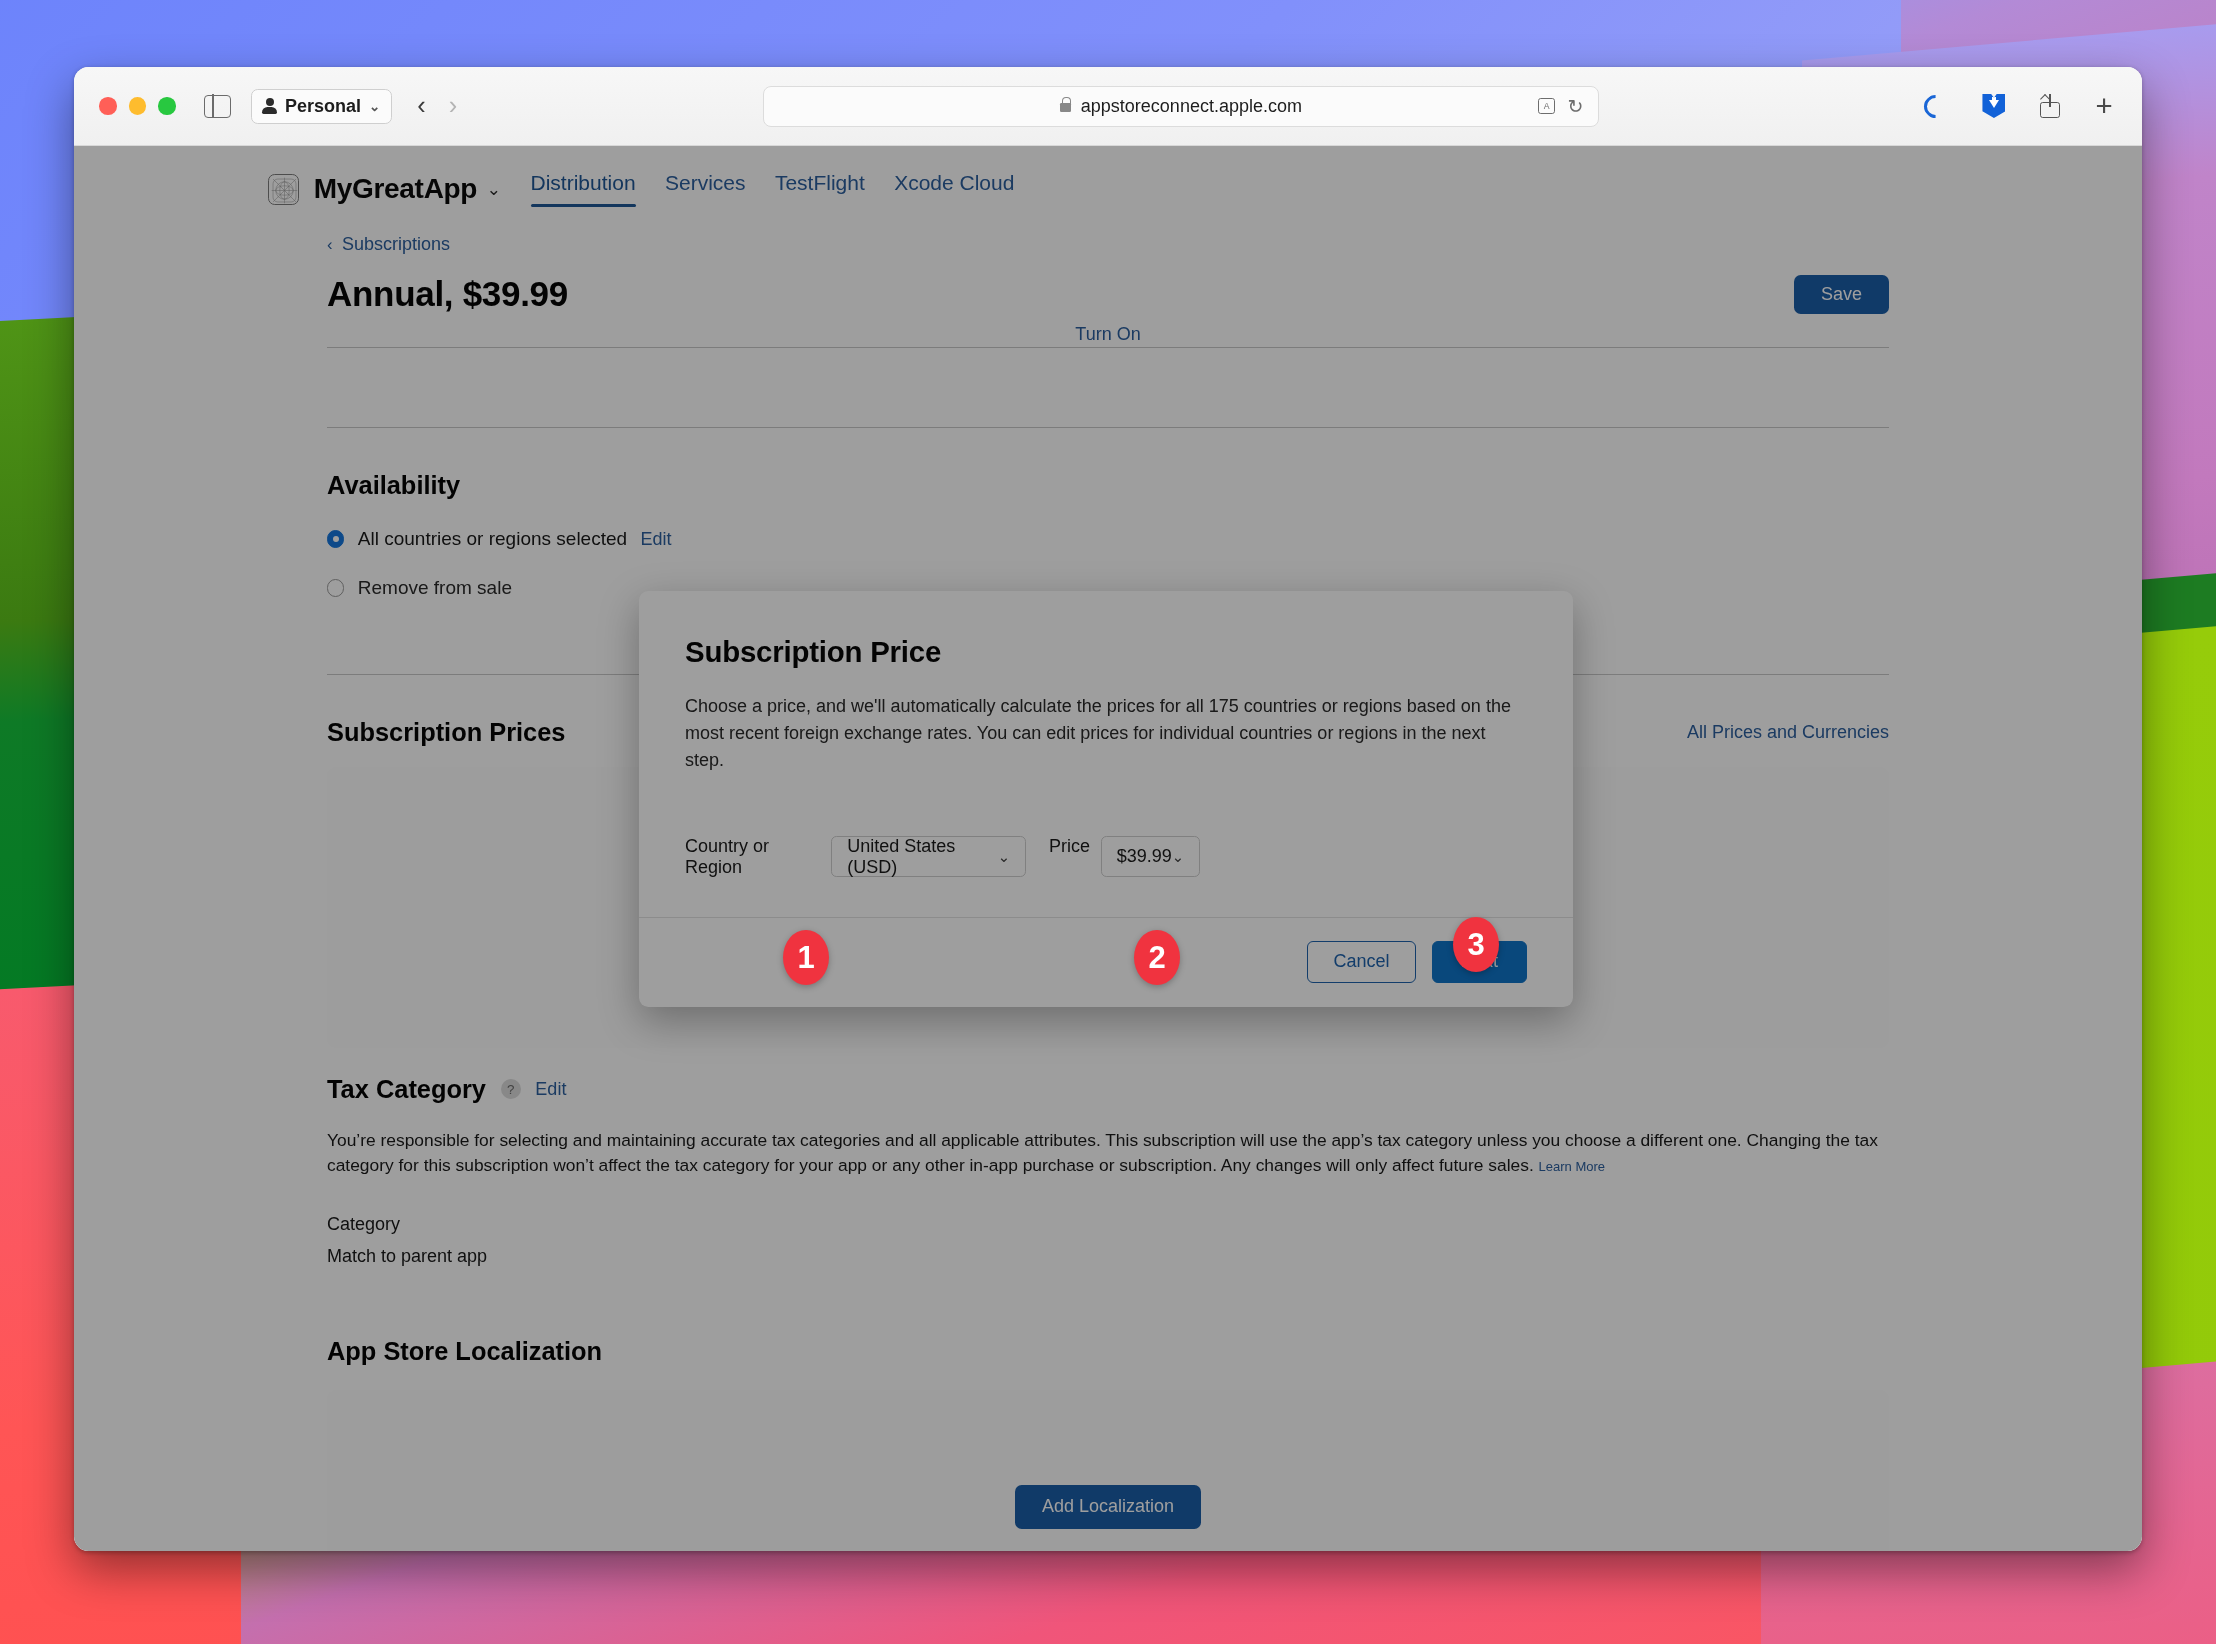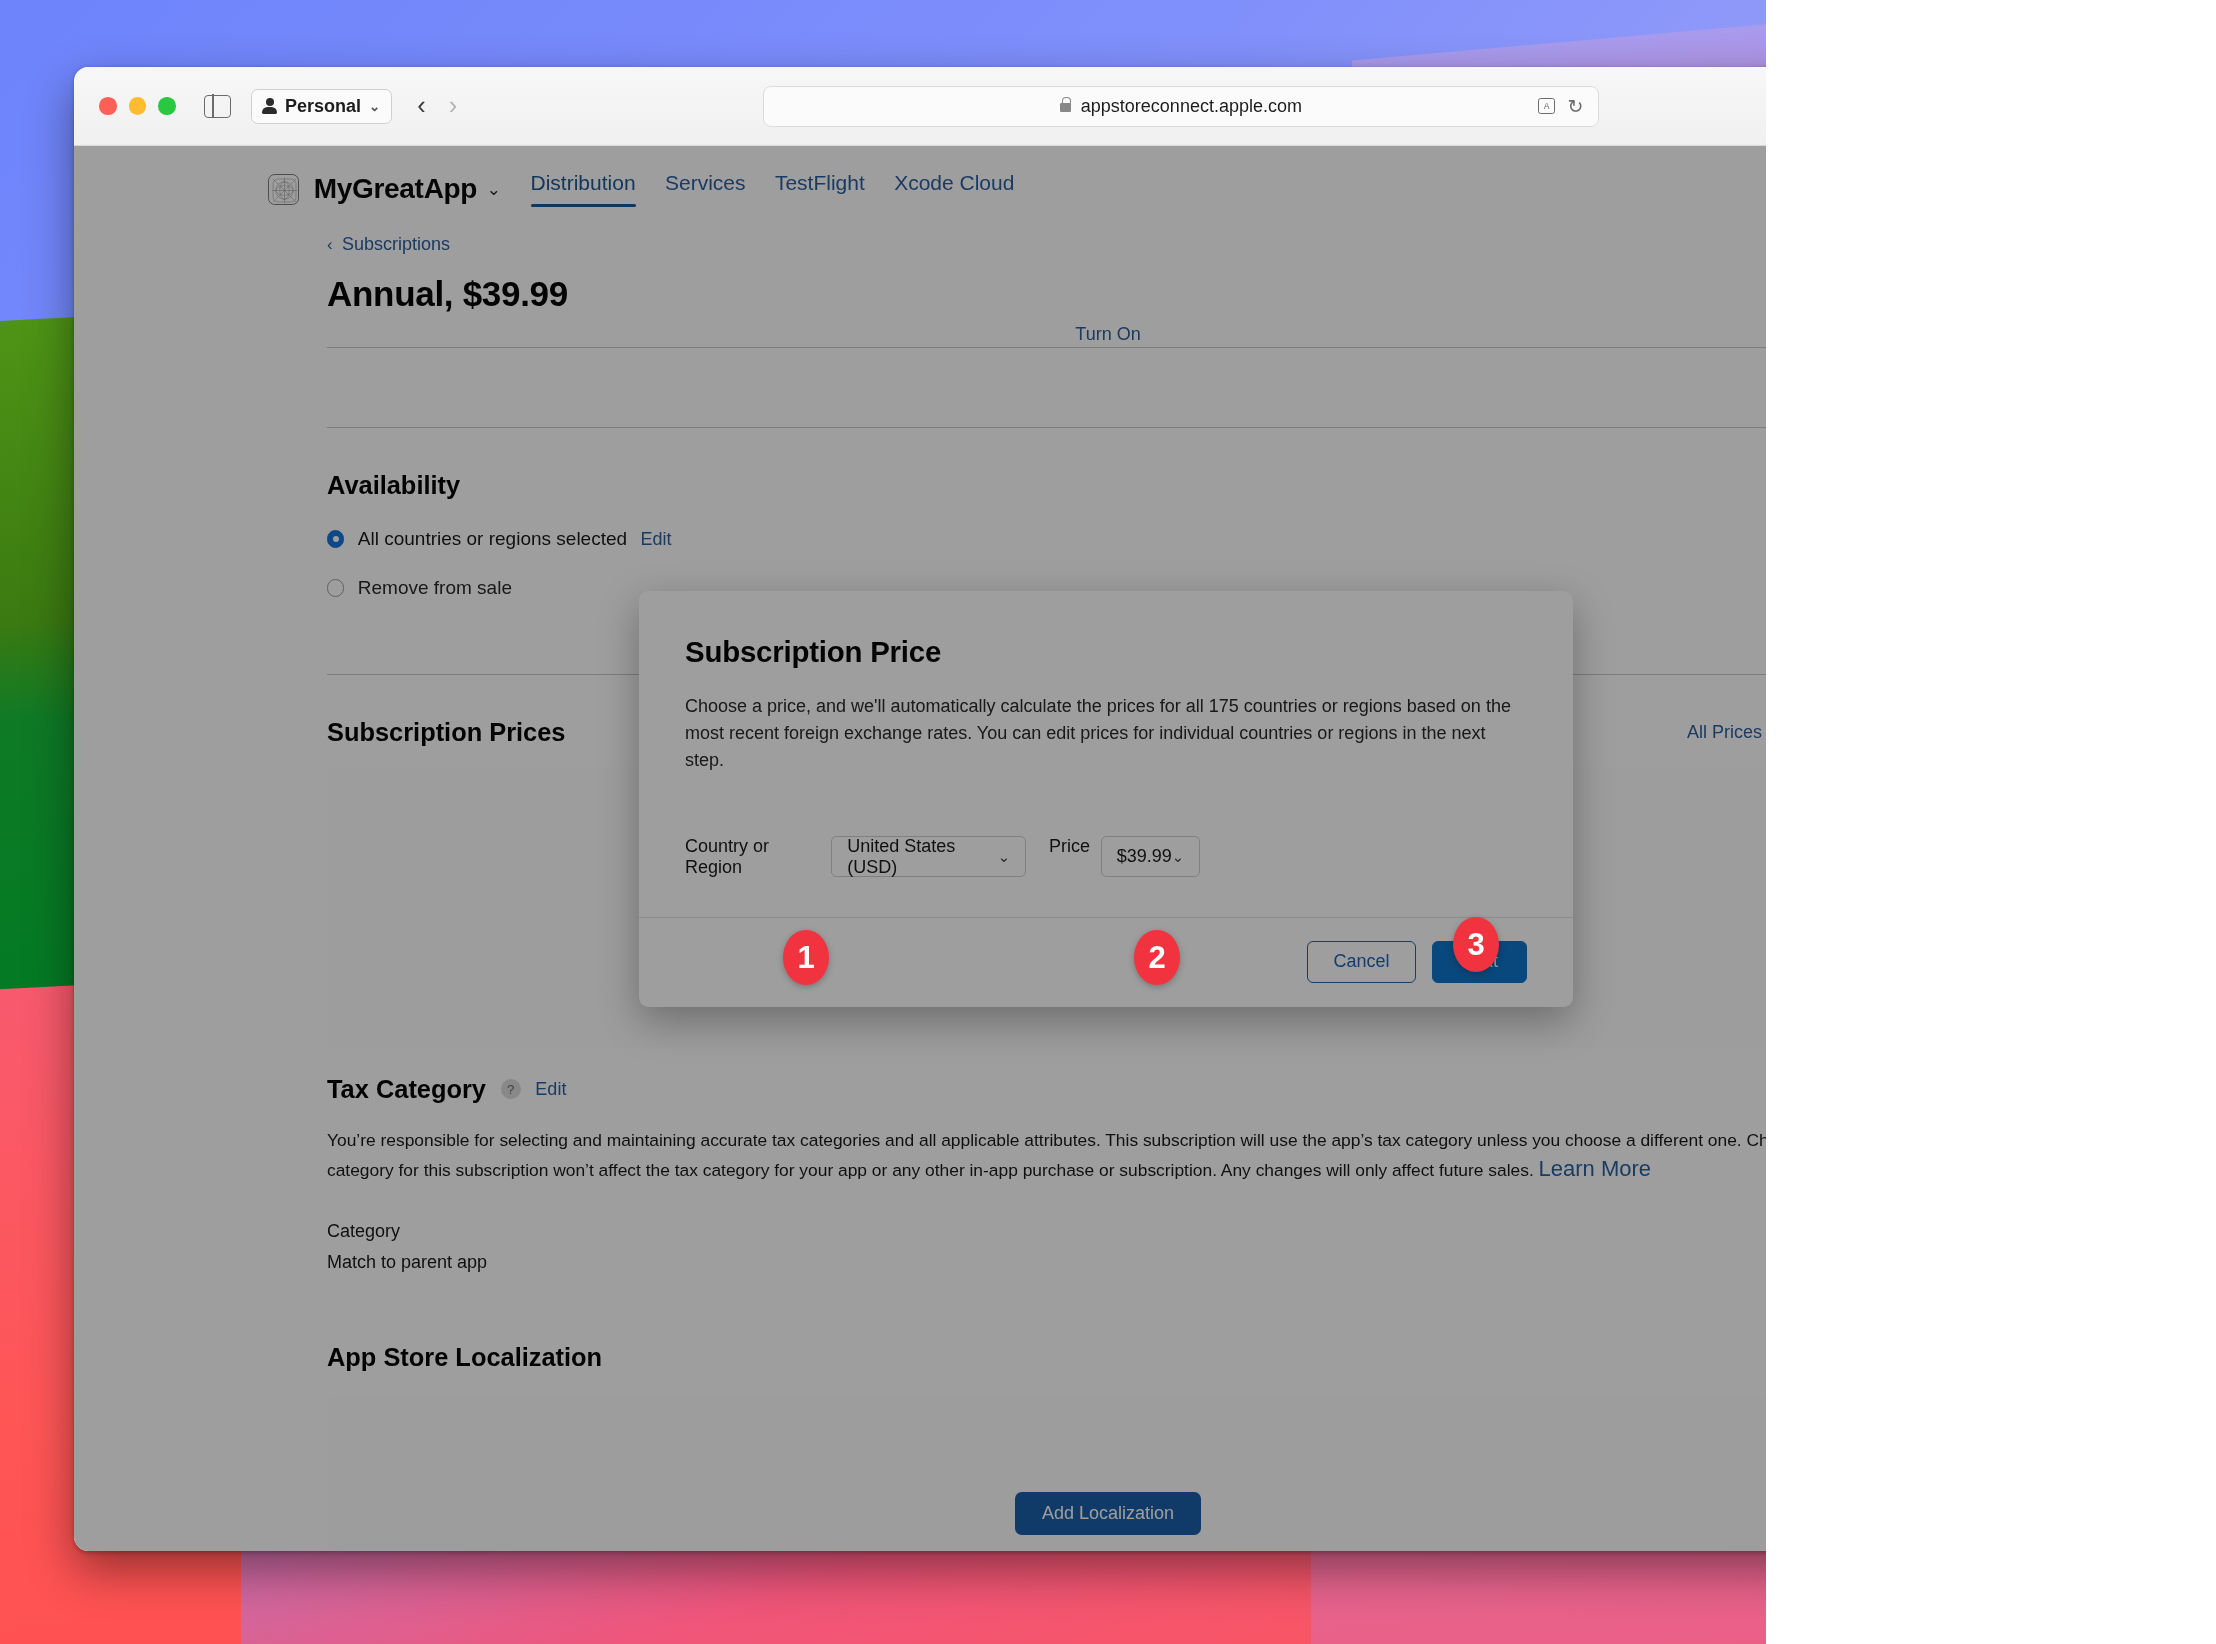--- a/index.html
+++ b/index.html
@@ -7,21 +7,21 @@
   html, body {
     width: 2216px;
     height: 1645px;
     overflow: hidden;
     font-family: "Liberation Sans", sans-serif;
   }
 
   
   #desktop {
     position: relative;
-    width: 1766px;
+    width: 2216px;
     height: 1645px;
     background:
       linear-gradient(160deg,
         #6f86fb 0%,
         #6f86fb 14%,
         #8e9bf7 22%,
         #b38ad6 30%,
         #c07fc0 38%,
         #8dbc2e 46%,
         #1f7a24 50%,
@@ -542,21 +542,21 @@
           </div>
 
           <div class="section-block" style="padding-top:27px">
             <div class="taxcat-head">
               <span class="section-title" style="margin-bottom:0">Tax Category</span>
               <span class="qmark">?</span>
               <span class="link">Edit</span>
             </div>
             <p class="body-text">
               <span>You’re responsible for selecting and maintaining accurate tax categories and all applicable attributes. This subscription will use the app’s tax category unless you choose a different one. Changing the tax category for this subscription won’t affect the tax category for your app or any other in-app purchase or subscription. Any changes will only affect future sales.</span>
-              <span class="link" style="font-size:22px">Learn More</span>
+              <span class="link" style="font-size:13px">Learn More</span>
             </p>
             <div class="field-label">Category</div>
             <div class="field-value">Match to parent app</div>
           </div>
 
           <div class="section-block" style="padding-top:70px">
             <div class="section-title" style="margin-bottom:0">App Store Localization</div>
             <div class="loc-card">
               <button class="btn-primary">Add Localization</button>
             </div>

